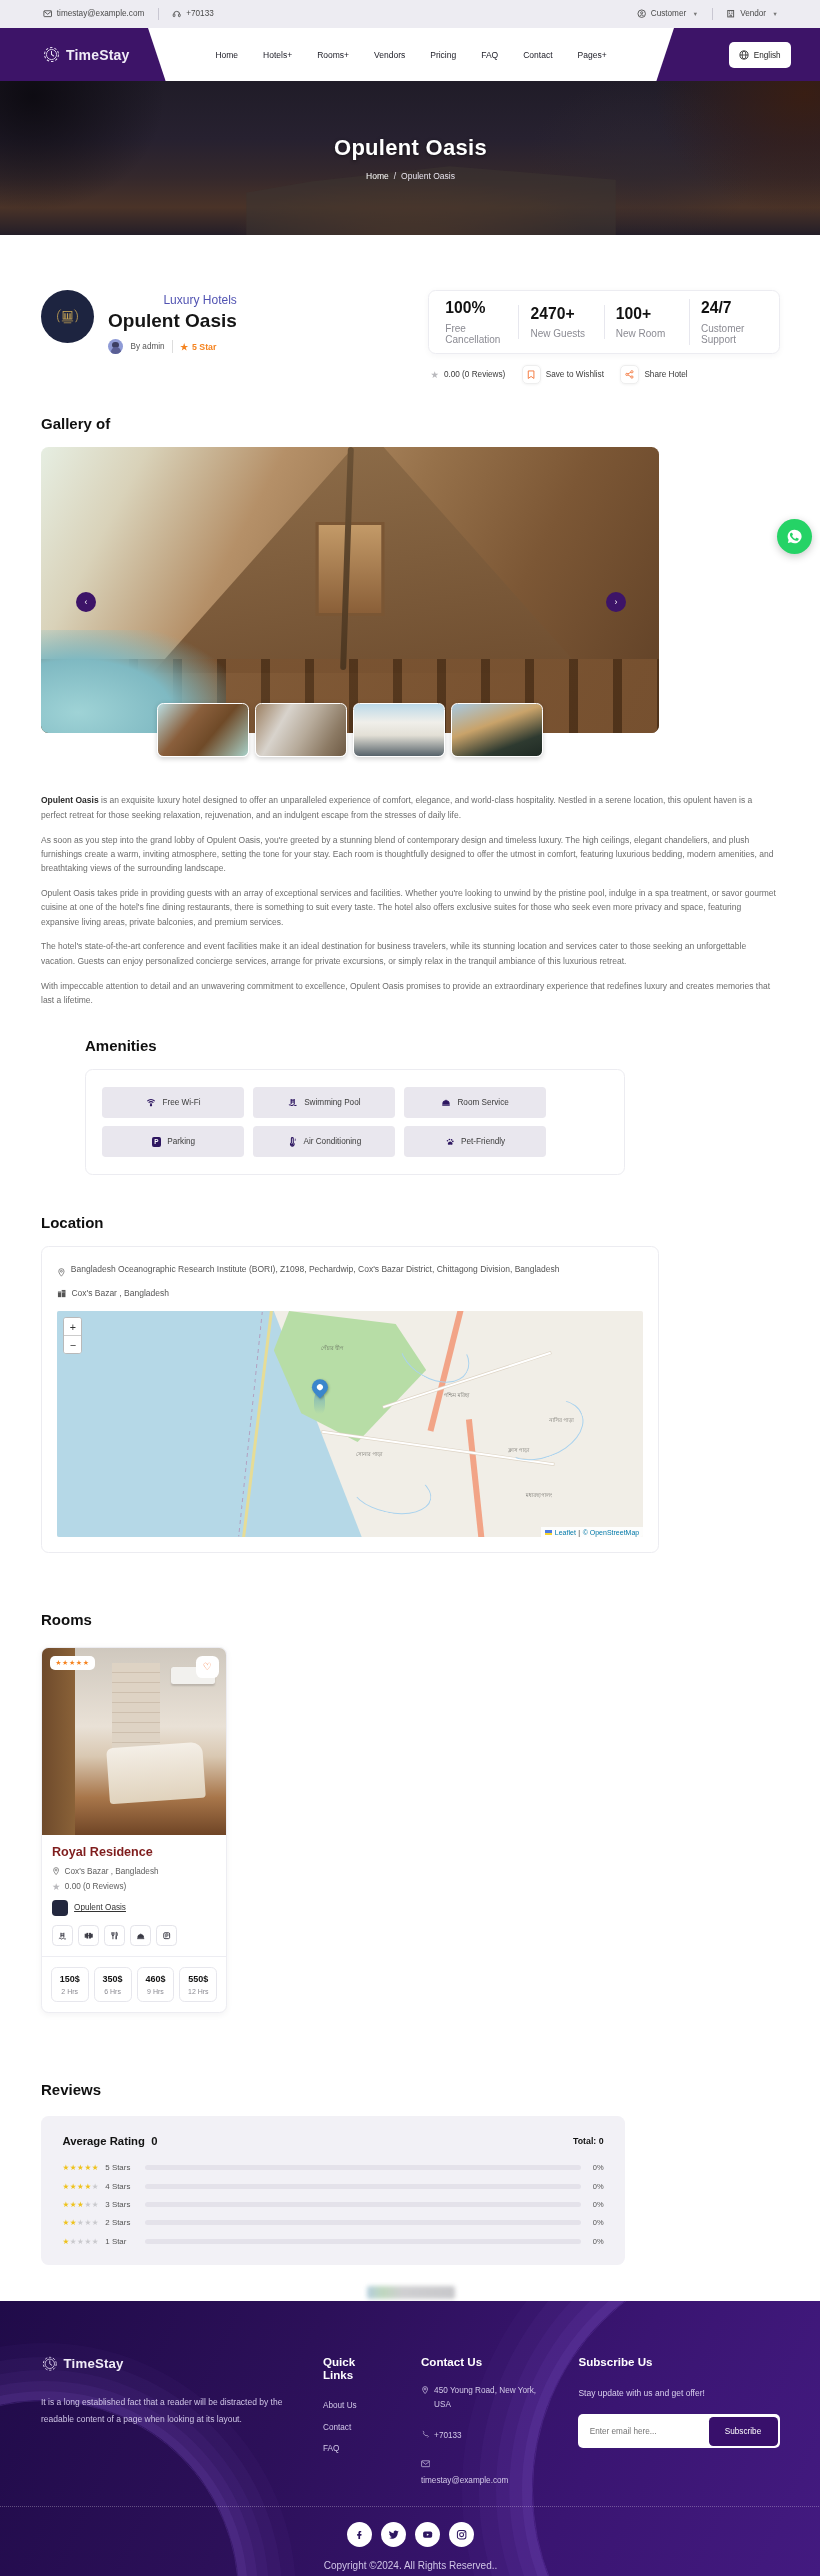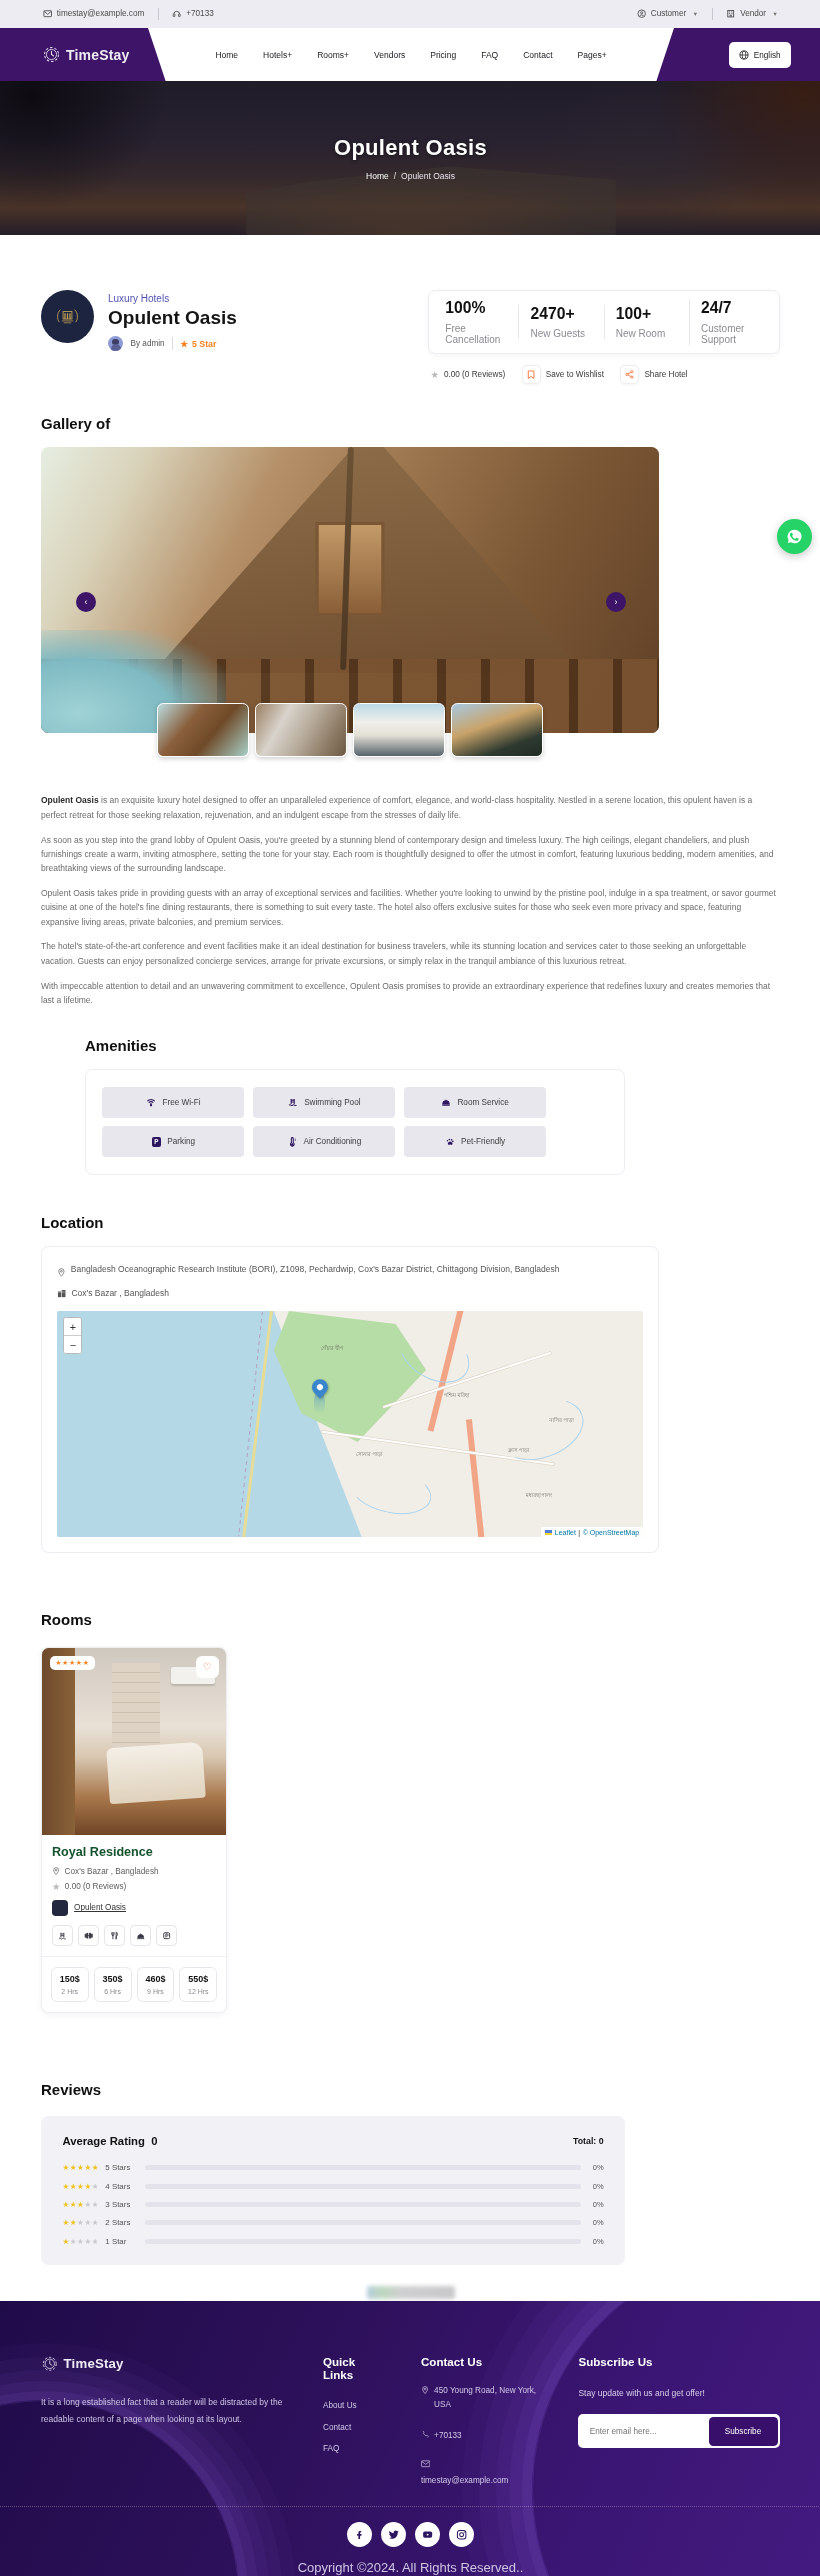--- a/index.html
+++ b/index.html
@@ -41,21 +41,21 @@
   .hero-house { position:absolute; left:30%; bottom:-6.3px; width:45%; height:75px; background:rgba(60,52,50,.55); clip-path:polygon(0 35%,18% 20%,55% 0,100% 18%,100% 100%,0 100%); }
   .hero-inner { position:absolute; inset:0; display:flex; flex-direction:column; align-items:center; justify-content:center; gap:10px; }
   .hero-title { color:#fff; font-size:22px; font-weight:bold; letter-spacing:0.3px; text-shadow:0 1.3px 3.8px rgba(0,0,0,.5); }
   .crumbs { display:flex; gap:5px; font-size:8.5px; color:#e8e4ee; }
   .crumbs a { color:#fff; text-decoration:none; }
 
   
   .hotel-head { display:flex; justify-content:space-between; margin-top:55px; }
   .hh-left { display:flex; gap:14px; }
   .avatar { width:53px; height:53px; border-radius:50%; background:#1d2440; display:flex; align-items:center; justify-content:center; flex:0 0 auto; }
-  .cat { color:#5153b2; font-size:10px; margin-top:2.5px; }
+  .cat { color:#5153b2; font-size:12px; margin-top:2.5px;text-align:right; }
   .hotel-name { font-size:19px; font-weight:bold; color:#151515; margin-top:3.1px; }
   .byline { display:flex; align-items:center; gap:7.5px; margin-top:7.5px; }
   .by-avatar { width:15px; height:15px; border-radius:50%; background:#8f9bd6; position:relative; overflow:hidden; }
   .by-avatar:before { content:""; position:absolute; left:4.4px; top:2.5px; width:6.3px; height:6.3px; border-radius:50%; background:#3c3f63; }
   .by-avatar:after { content:""; position:absolute; left:2.5px; top:8.2px; width:10px; height:6.3px; border-radius:5px 5px 0 0; background:#5a5f94; }
   .by-text { font-size:8.2px; color:#555; }
   .by-div { width:0.6px; height:12.6px; background:#ddd; }
   .star-tag { display:flex; align-items:center; gap:3.8px; color:#f5831f; font-size:8.8px; font-weight:bold; }
   .stats-card { width:352px; height:64px; border:0.6px solid #ececf1; border-radius:7.5px; box-shadow:0 1.3px 6.3px rgba(20,20,40,.04);
     display:flex; align-items:center; padding:0 5px; }
@@ -150,21 +150,21 @@
   .room-card { width:186px; margin-top:19px; border:0.6px solid #ededf2; border-radius:7.5px; overflow:hidden; box-shadow:0 1.3px 6.3px rgba(20,20,40,.05); background:#fff; }
   .room-img { position:relative; height:187px;
     background:linear-gradient(180deg,#cfc8be 0%,#e9e1d6 42%,#d9c8b2 58%,#a8764a 80%,#6f4526 100%); }
   .ri-wardrobe { position:absolute; left:0; top:0; width:18%; height:100%; background:linear-gradient(90deg,#6e4a2c,#8a6238); }
   .ri-head { position:absolute; left:38%; top:8%; width:26%; height:60%; background:repeating-linear-gradient(180deg,#ded3c4 0 8.8px,#cdbfae 8.8px 10px); }
   .ri-bed { position:absolute; left:36%; top:52%; width:52%; height:30%; background:linear-gradient(180deg,#f4efe7,#e0d2bc); border-radius:6.3px 11.3px 3.8px 3.8px; transform:rotate(-4deg); }
   .ri-ac { position:absolute; right:6%; top:10%; width:24%; height:9%; background:#f2f1ee; border-radius:2.5px; box-shadow:0 1.3px 1.9px rgba(0,0,0,.15); }
   .badge-stars { position:absolute; left:7.5px; top:7.5px; background:#fff; border-radius:5px; padding:3.1px 5.7px; color:#f5831f; font-size:7px; letter-spacing:0.6px; }
   .heart-btn { position:absolute; right:7.5px; top:7.5px; width:22.6px; height:22.6px; background:#fff; border:none; border-radius:6.3px; color:#f4763b; font-size:10px; display:flex; align-items:center; justify-content:center; }
   .room-body { padding:10px; }
-  .room-name { font-size:12.6px; font-weight:bold; color:#14532d; }
+  .room-name { font-size:12.6px; font-weight:bold; color:#7f1d1d; }
   .room-loc { display:flex; align-items:center; gap:4.4px; font-size:8.2px; color:#5e5e5e; margin-top:7.5px; }
   .room-rate { display:flex; align-items:center; gap:4.4px; font-size:8.2px; color:#5e5e5e; margin-top:5.7px; }
   .room-hotel { display:flex; align-items:center; gap:5.7px; margin-top:7.5px; }
   .rh-logo { width:16.4px; height:16.4px; border-radius:3.8px; background:#23283f; }
   .rh-link { font-size:8.2px; color:#333; text-decoration:underline; }
   .mini-icons { display:flex; gap:5px; margin-top:8.8px; }
   .mi { width:21px; height:21px; border:0.6px solid #e4e4ea; border-radius:4.4px; display:flex; align-items:center; justify-content:center; }
   .mi svg { width:9.4px; height:9.4px; stroke:#3a3a44; fill:none; stroke-width:1.6; }
   .room-foot { border-top:0.6px solid #ededf2; padding:10px 8.8px; display:flex; gap:5px; }
   .price-box { flex:1; border:0.6px solid #e7e7ed; border-radius:5.7px; text-align:center; padding:6.3px 1.3px; }
@@ -207,21 +207,21 @@
   .f-email-ic { margin-top:16.4px; }
   .f-email-tx { margin-top:6.3px; font-size:8.2px; color:#d2c9e8; }
   .f-col4 { flex:1; }
   .f-sub-tx { margin-top:20px; font-size:8.5px; color:#d9d0ee; }
   .sub-box { margin-top:16.4px; height:34px; background:#fff; border-radius:5px; display:flex; align-items:center; padding:2.5px; }
   .sub-input { flex:1; border:none; outline:none; padding:0 8.8px; font-size:8.2px; color:#333; font-family:inherit; background:transparent; }
   .sub-btn { width:69px; height:29px; background:#38106b; color:#fff; border:none; border-radius:4.4px; font-size:8.2px; font-family:inherit; }
   .f-div { position:absolute; left:0; right:0; top:205px; border-top:1.3px dotted rgba(255,255,255,.28); }
   .socials { position:absolute; left:0; right:0; top:221px; display:flex; justify-content:center; gap:8.8px; }
   .soc { width:25px; height:25px; border-radius:50%; background:#fff; display:flex; align-items:center; justify-content:center; color:#2d1660; }
-  .f-copy { position:absolute; left:0; right:0; top:259px; text-align:center; font-size:13px; color:#cfc5e6; }
+  .f-copy { position:absolute; left:0; right:0; top:259px; text-align:center; font-size:10px; color:#cfc5e6; }
 </style>
 </head>
 <body>
 
 <div class="topbar">
   <div class="grp">
     <span class="tb-item">
       <svg class="tb-ic" viewBox="0 0 16 16">
           <rect x="1.5" y="3" width="13" height="10" rx="1"></rect>
           <path d="M2 4l6 5 6-5"></path>

